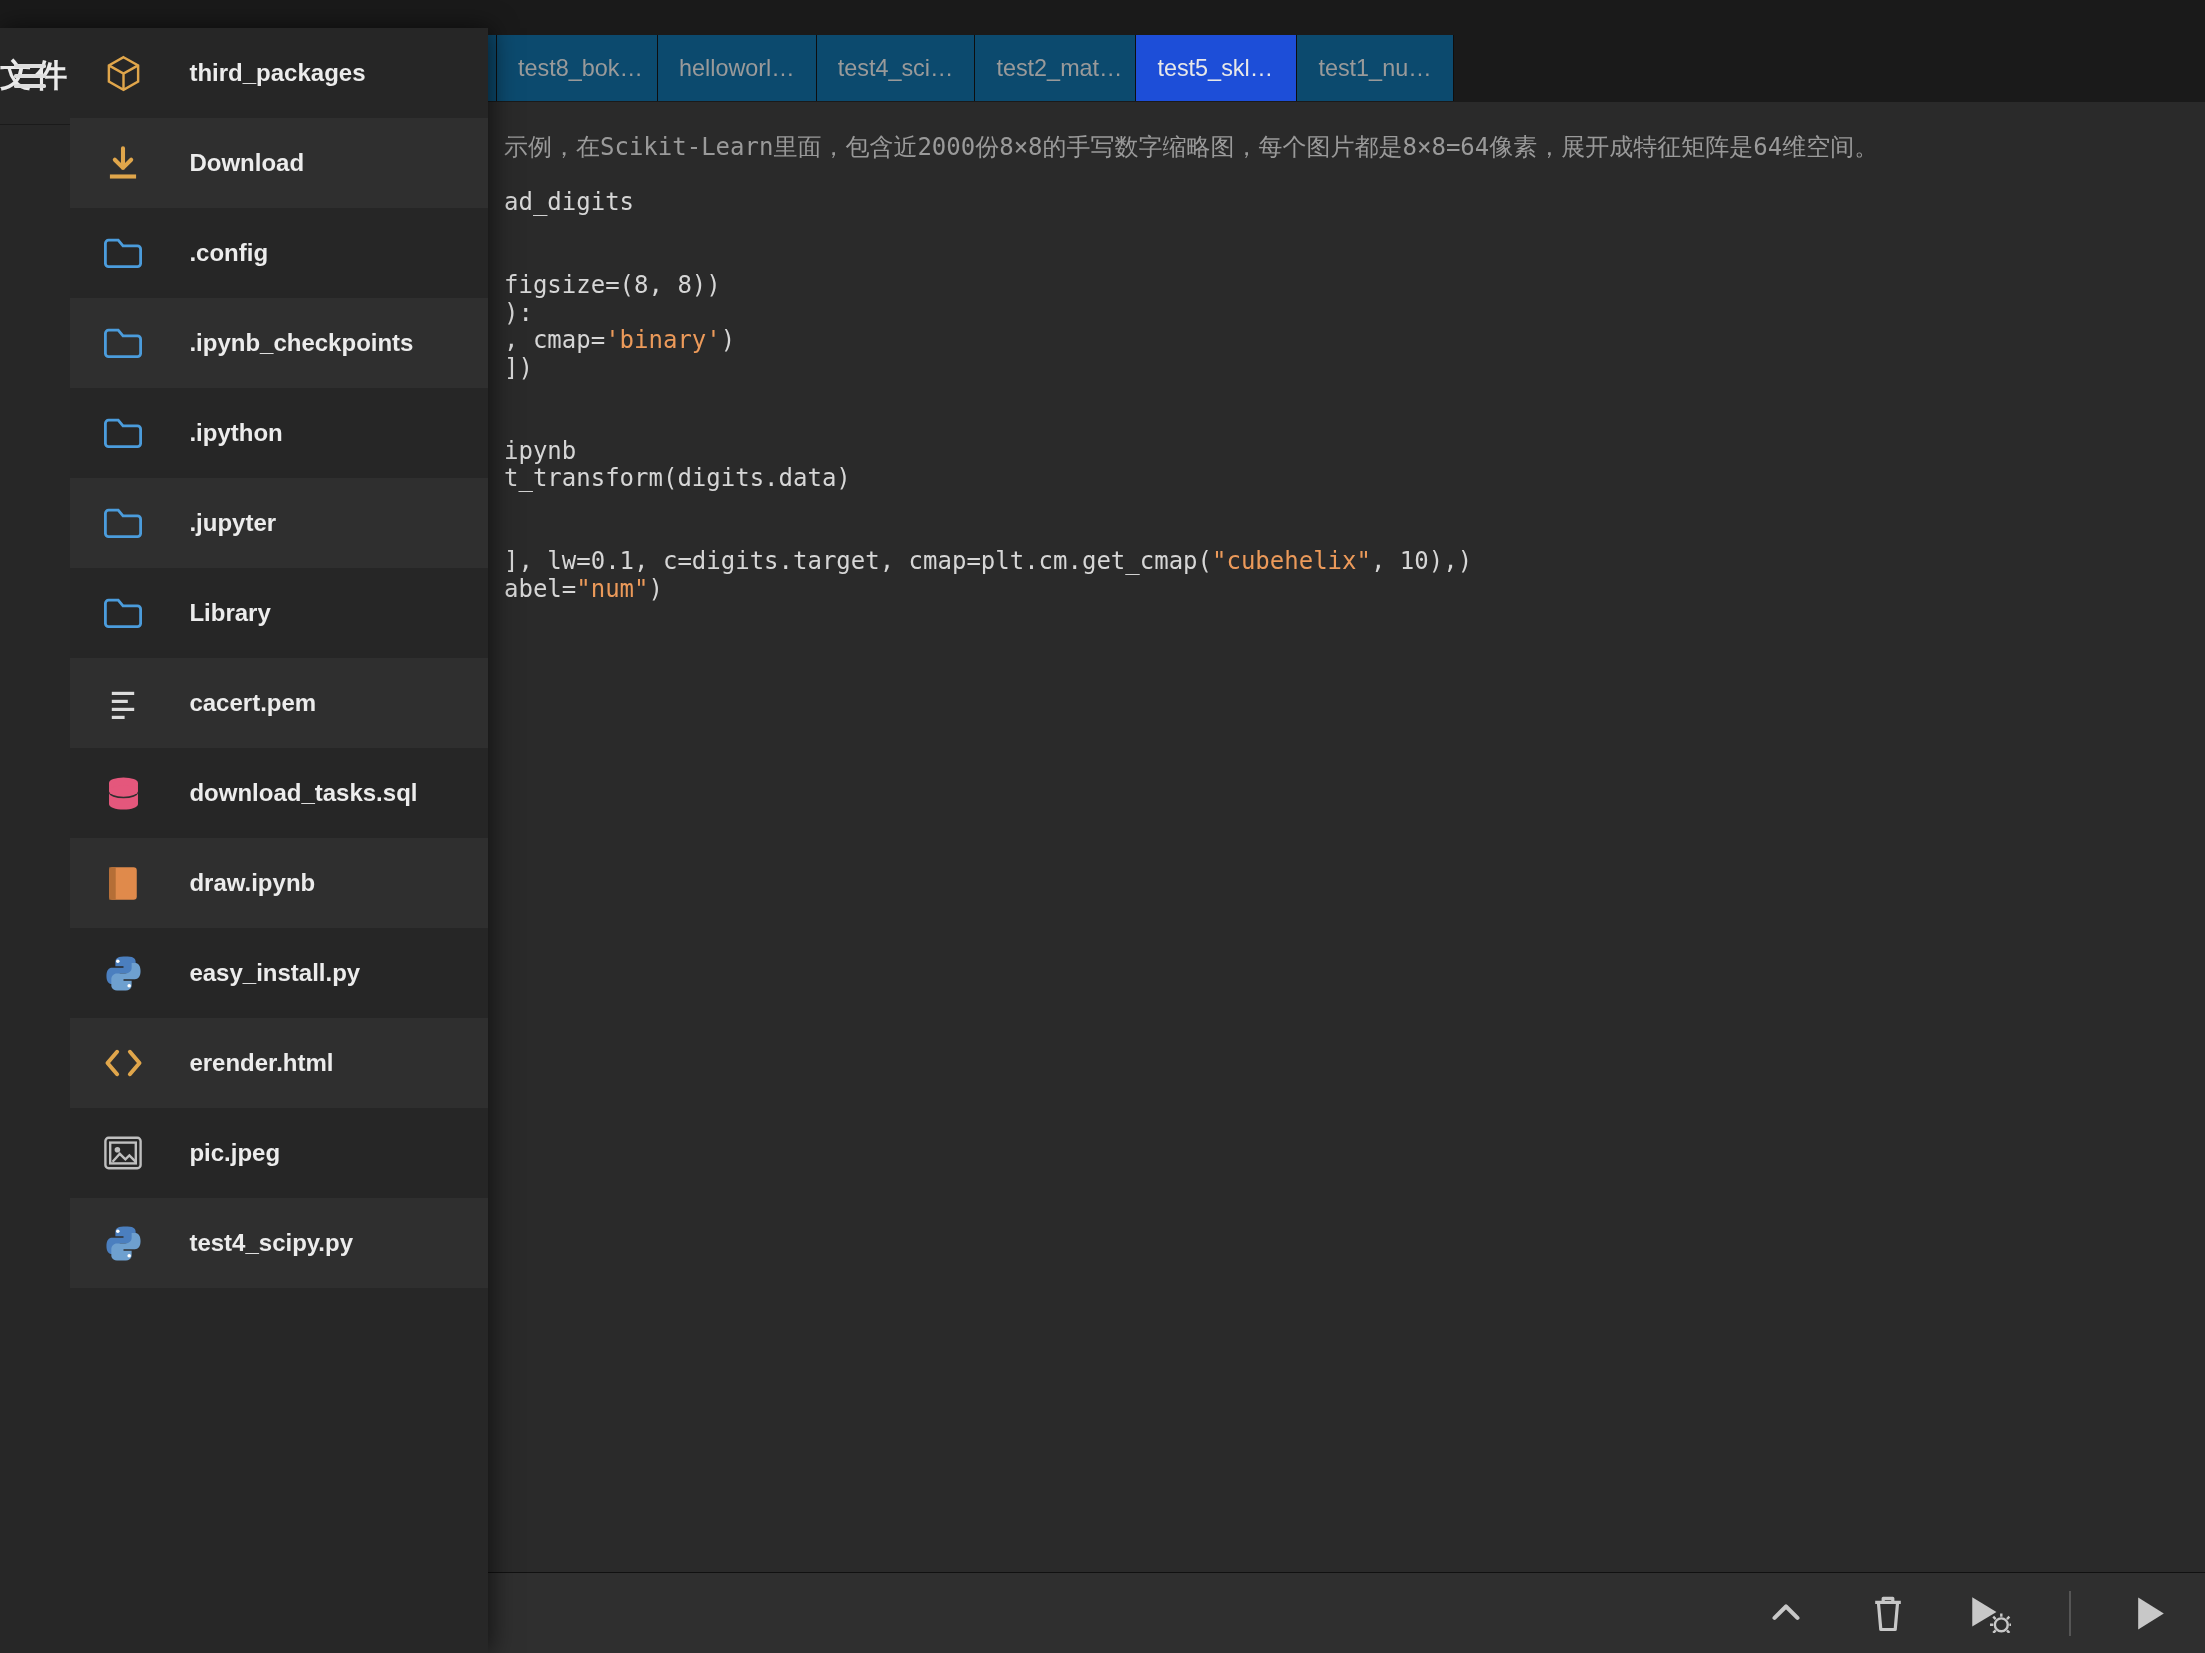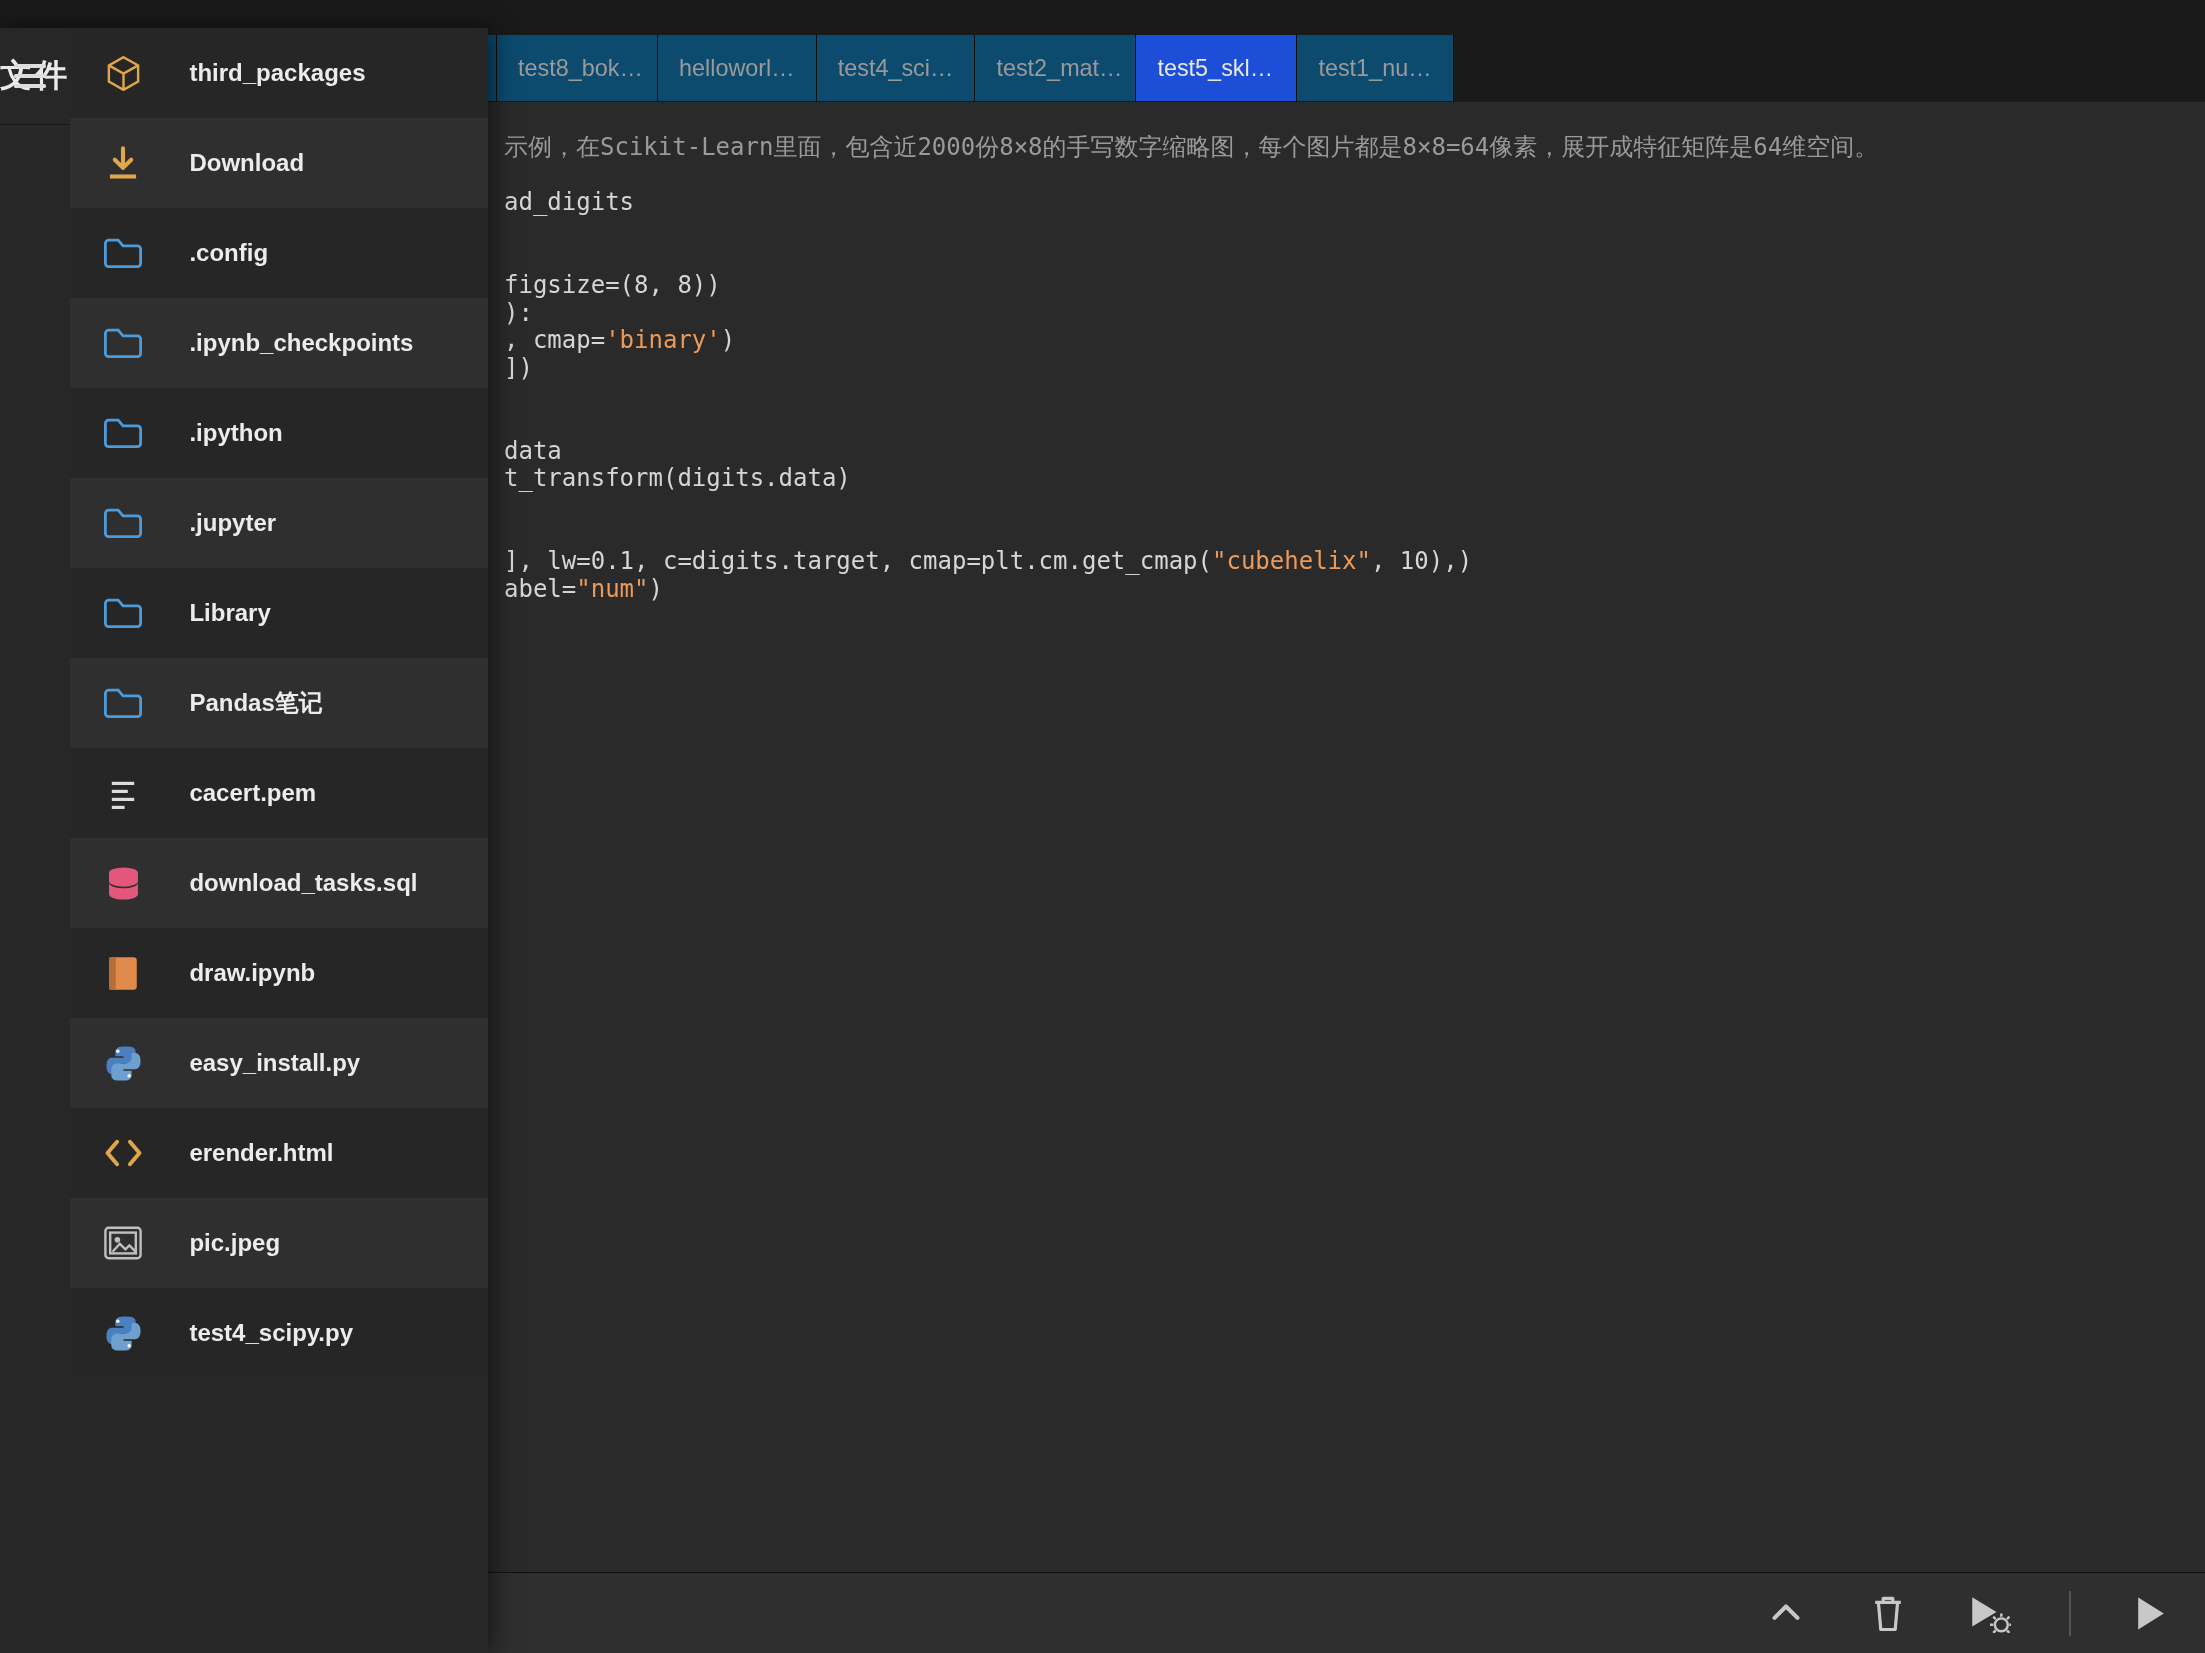--- a/index.html
+++ b/index.html
@@ -124,21 +124,21 @@
 &nbsp;
 <span>ad_digits</span>
 &nbsp;
 &nbsp;
 <span>figsize=(8, 8))</span>
 <span>):</span>
 <span>, cmap=</span><span class="tok-str">'binary'</span><span>)</span>
 <span>])</span>
 &nbsp;
 &nbsp;
-<span>data</span>
+<span>ipynb</span>
 <span>t_transform(digits.data)</span>
 &nbsp;
 &nbsp;
 <span>], lw=0.1, c=digits.target, cmap=plt.cm.get_cmap(</span><span class="tok-str">"cubehelix"</span><span>, 10),)</span>
 <span>abel=</span><span class="tok-str">"num"</span><span>)</span></div>
 
   <div class="bottombar">
     <div class="tool-btn">
       <svg width="36" height="36" viewBox="0 0 44 44">
           <path d="M8 28l14-14 14 14" fill="none" stroke="#c8c8c8" stroke-width="5" stroke-linecap="round" stroke-linejoin="round"></path>
@@ -227,28 +227,20 @@
         <div class="file-item">
           <span class="file-icon">
             <svg width="40" height="32" viewBox="0 0 50 40">
               <path d="M3 8a4 4 0 014-4h12l6 7h18a4 4 0 014 4v18a4 4 0 01-4 4H7a4 4 0 01-4-4z" fill="none" stroke="#4b9cdc" stroke-width="3.5"></path>
             </svg>
           </span>
           <span>Library</span>
         </div>
         <div class="file-item">
           <span class="file-icon">
-            <svg width="40" height="32" viewBox="0 0 50 40">
-              <path d="M3 8a4 4 0 014-4h12l6 7h18a4 4 0 014 4v18a4 4 0 01-4 4H7a4 4 0 01-4-4z" fill="none" stroke="#4b9cdc" stroke-width="3.5"></path>
-            </svg>
-          </span>
-          <span>Pandas笔记</span>
-        </div>
-        <div class="file-item">
-          <span class="file-icon">
             <svg width="32" height="36" viewBox="0 0 40 44">
               <rect x="6" y="8" width="28" height="4" fill="#dcdcdc"></rect>
               <rect x="6" y="18" width="20" height="4" fill="#dcdcdc"></rect>
               <rect x="6" y="28" width="28" height="4" fill="#dcdcdc"></rect>
               <rect x="6" y="38" width="16" height="4" fill="#dcdcdc"></rect>
             </svg>
           </span>
           <span>cacert.pem</span>
         </div>
         <div class="file-item">

